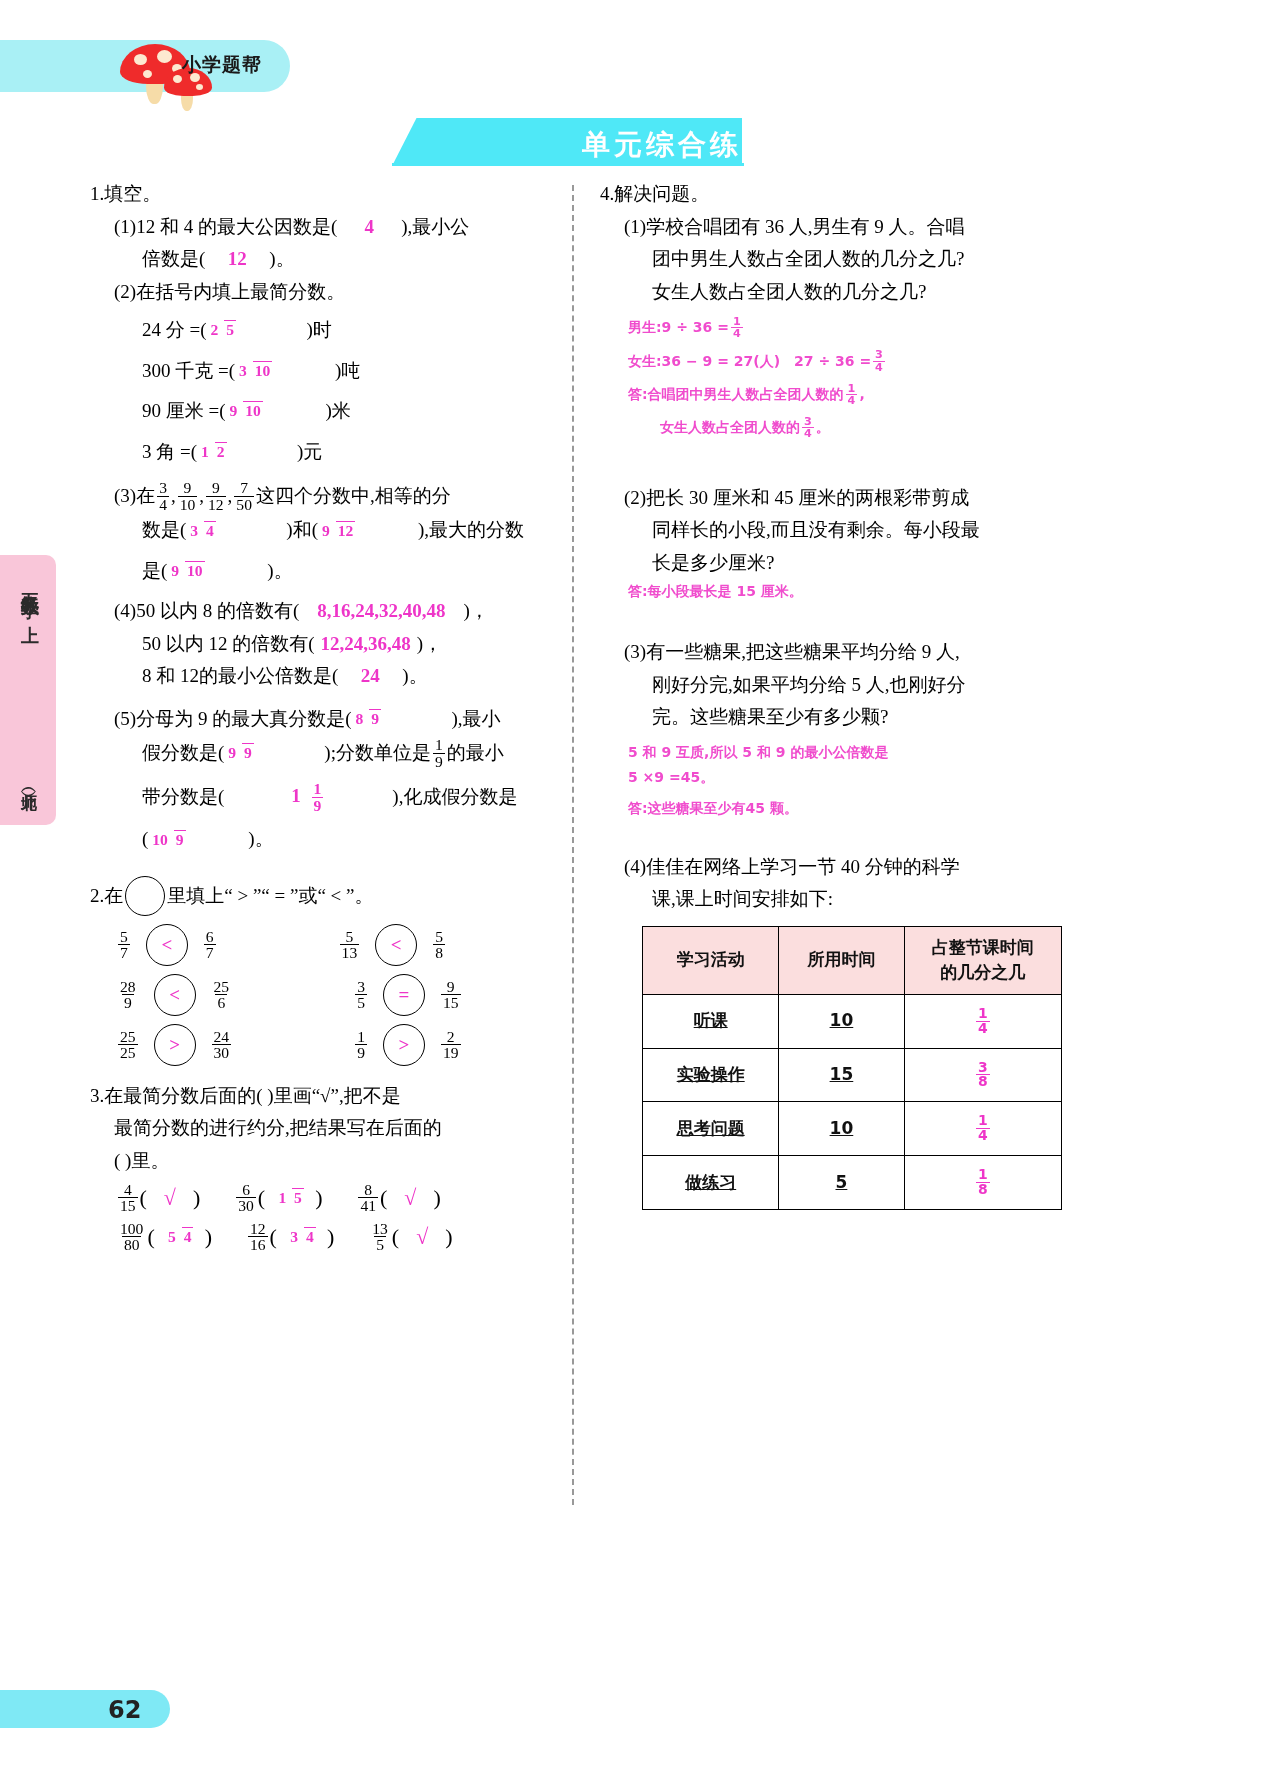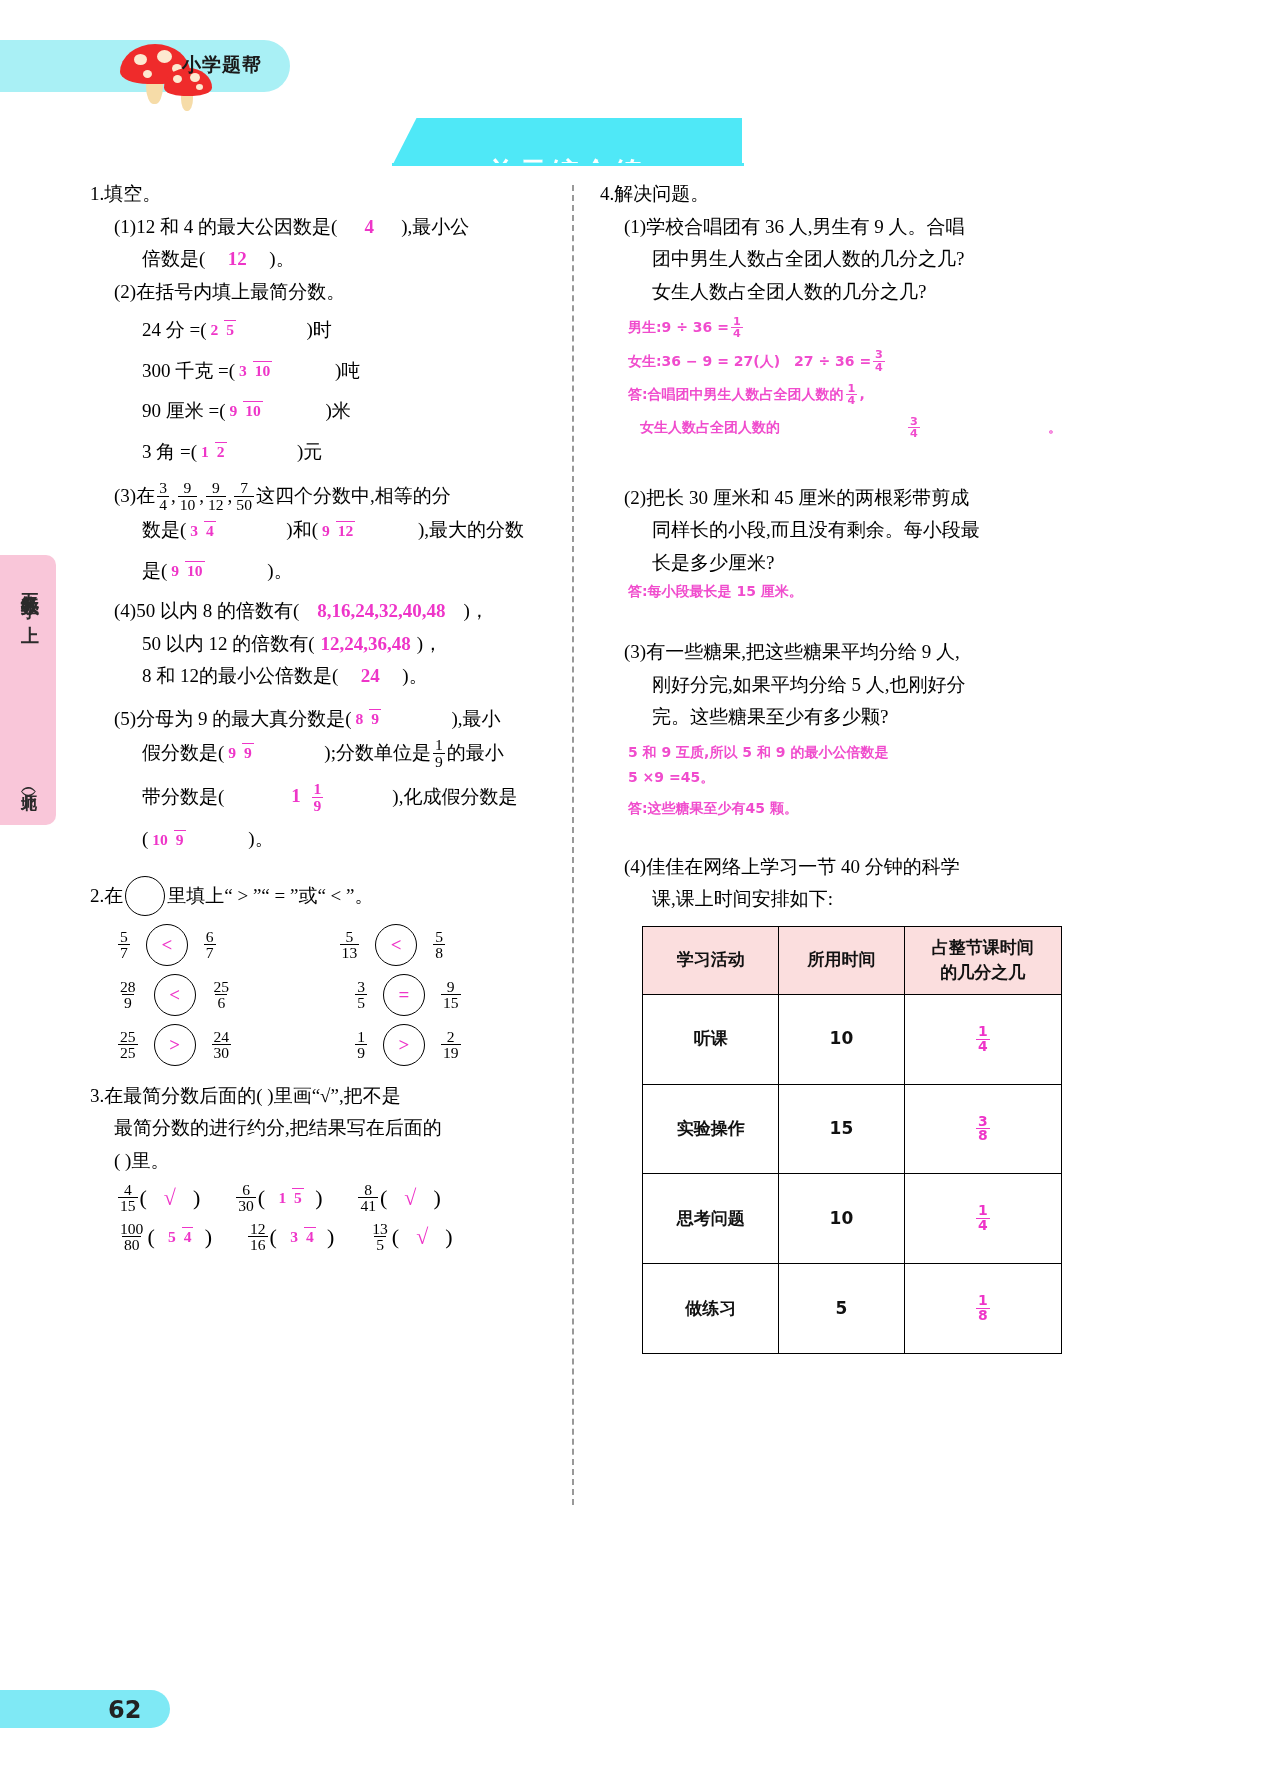--- a/index.html
+++ b/index.html
@@ -12,22 +12,22 @@
   .hdr-bar{position:absolute;left:0;top:40px;width:290px;height:52px;background:#a9f0f5;border-radius:0 26px 26px 0;}
   .hdr-text{position:absolute;left:182px;top:52px;font-family:"DejaVu Sans",sans-serif;font-weight:bold;font-size:19px;letter-spacing:1px;color:#1a1a1a;}
   .mush{position:absolute;}
   .mush-cap{position:absolute;border-radius:50% 50% 40% 40%/ 70% 70% 30% 30%;background:#ef2b2b;}
   .mush-stem{position:absolute;background:#f6dca8;border-radius:40% 40% 45% 45%;}
   .dot{position:absolute;background:#fde9d0;border-radius:50%;}
 
   
   .banner{position:absolute;left:392px;top:118px;width:350px;height:48px;background:#4fe8f7;
           clip-path:polygon(7% 0,100% 0,100% 100%,0 100%);}
-  .banner-title{position:absolute;left:392px;top:126px;width:350px;text-align:center;
-    font-family:"DejaVu Sans",sans-serif;font-weight:bold;font-size:28px;color:#fff;letter-spacing:4px;margin-top:28px;}
+  .banner-title{position:absolute;left:392px;top:126px;width:350px;text-align:right;
+    font-family:"DejaVu Sans",sans-serif;font-weight:bold;font-size:28px;color:#fff;letter-spacing:4px;}
   .banner-underline{position:absolute;left:392px;top:163px;width:352px;height:3px;background:#4fe8f7;}
 
   
   .side-tab{position:absolute;left:0;top:555px;width:56px;height:270px;background:#f9c6d9;border-radius:0 10px 10px 0;}
   .side-v{position:absolute;left:18px;top:578px;height:200px;writing-mode:vertical-rl;text-orientation:upright;
     font-family:"DejaVu Sans",sans-serif;font-weight:bold;font-size:18px;color:#2b2b2b;letter-spacing:2px;}
   .side-v2{position:absolute;left:18px;top:782px;writing-mode:vertical-rl;text-orientation:upright;
     font-family:"DejaVu Sans",sans-serif;font-weight:bold;font-size:16px;color:#2b2b2b;}
 
   
@@ -70,21 +70,21 @@
   
   .hw{color:#f04ccd;font-family:"DejaVu Sans",sans-serif;font-weight:bold;font-size:14px;
       display:flex;align-items:center;flex-wrap:nowrap;white-space:nowrap;margin:10px 0 10px 28px;}
   .hw .frac{font-size:0.8em;}
 
   
   table.tbl{border-collapse:collapse;margin:12px 0 0 42px;}
   table.tbl td,table.tbl th{border:1.5px solid #000;text-align:center;
     font-family:"DejaVu Sans",sans-serif;font-weight:bold;font-size:17px;color:#111;}
   table.tbl thead td{background:#fbdede;padding:8px 6px;}
-  table.tbl tbody td{padding:30px 6px;background:#fff;}
+  table.tbl tbody td{padding:12px 6px;background:#fff;text-decoration:underline;}
   .c1{width:128px;} .c2{width:116px;} .c3{width:150px;}
   .tblfrac{color:#ee35c8;}
   .w64{display:inline-block;width:64px;text-align:center;}
   .w90{display:inline-block;width:96px;text-align:left;}
   .w150{display:inline-block;width:168px;text-align:center;}
 </style>
 </head>
 <body>
 
 <div class="hdr-bar"></div>
@@ -483,21 +483,21 @@
     </span>
   </div>
   <div class="hw">
     <span>答:合唱团中男生人数占全团人数的</span>
     <span class="frac">
       <span class="num">1</span>
       <span class="den">4</span>
     </span>
     <span>,</span>
   </div>
-  <div class="hw" style="margin-left:40px;justify-content:space-between;">
+  <div class="hw" style="margin-left:60px;">
     <span>女生人数占全团人数的</span>
     <span class="frac">
       <span class="num">3</span>
       <span class="den">4</span>
     </span>
     <span>。</span>
   </div>
 
   <div class="ln sub" style="margin-top:44px;">
     <span>(2)</span>

